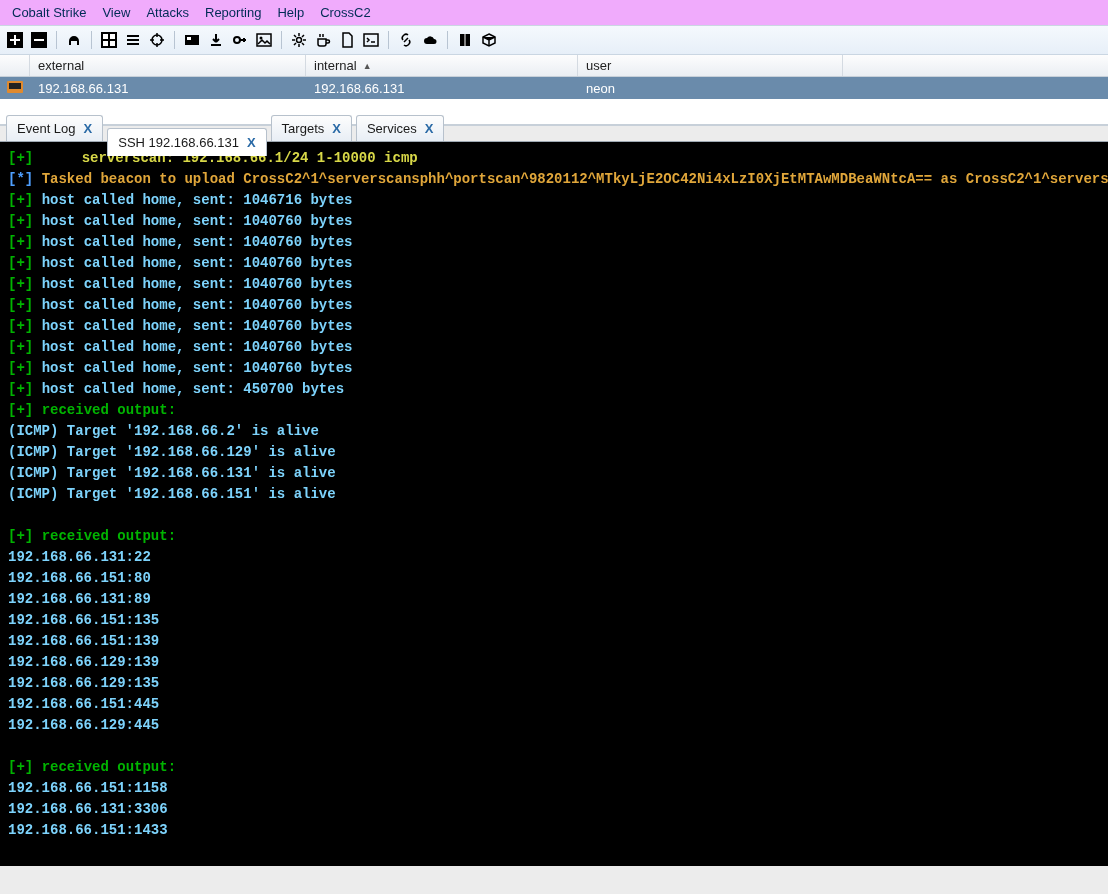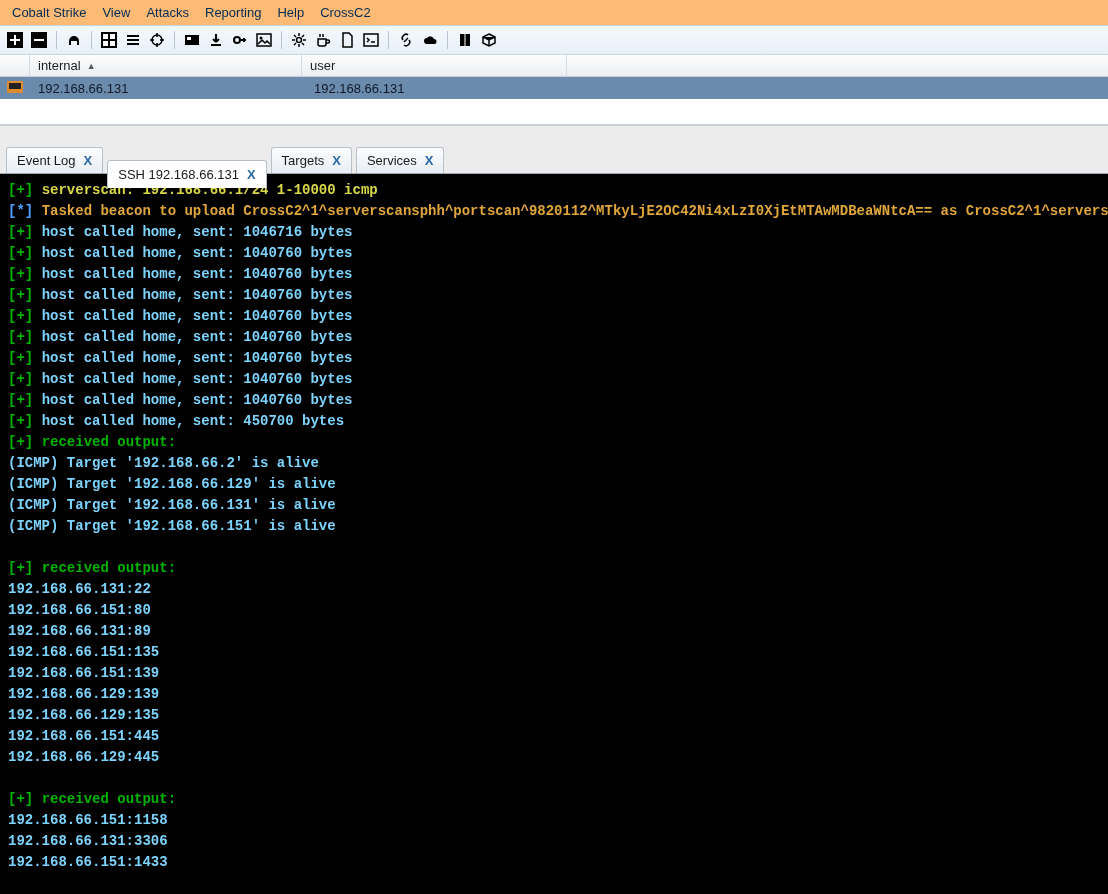--- a/index.html
+++ b/index.html
@@ -2,21 +2,21 @@
 <html><head>
 <meta charset="utf-8">
 <style>
   * { box-sizing: border-box; }
   html, body {
     margin: 0; padding: 0; width: 1108px; height: 894px;
     font-family: Arial, sans-serif; font-size: 13px;
     background: #ececec; overflow: hidden;
   }
   .menubar {
-    background: #fdba74; padding: 3px 6px; display: flex; gap: 4px;
+    background: #f0abfc; padding: 3px 6px; display: flex; gap: 4px;
     color: #002b55;
   }
   .menubar span { padding: 2px 6px; cursor: default; }
   .toolbar {
     background: linear-gradient(#f5f9fd,#e7eff8);
     border-top: 1px solid #cad6e2; border-bottom: 1px solid #cad6e2;
     padding: 5px 6px; display: flex; align-items: center; gap: 6px;
   }
   .tbtn {
     width: 18px; height: 18px; display: inline-flex;
@@ -33,53 +33,53 @@
   }
   .gridhead .col {
     border-right: 1px solid #d4dae1; padding: 0 8px; height: 100%;
     display: flex; align-items: center; color: #222;
   }
   .col-icon { width: 30px; flex: none; }
   .col-ext { width: 276px; flex: none; }
   .col-int { width: 272px; flex: none; }
   .col-user { width: 265px; flex: none; }
   .col-comp { flex: 1; border-right: none !important; }
-  .gridrow { display: flex; height: 22px; align-items: center; color: #0f172a;
+  .gridrow { display: flex; height: 22px; align-items: center; color: #ffffff;
     background: #6a8bab; }
   .gridrow .cell { padding: 0 8px; }
   .gridrow .c1 { width: 30px; flex:none; display:flex; align-items:center; justify-content:center; }
   .gridrow .c2 { width: 276px; flex:none; }
   .gridrow .c3 { width: 272px; flex:none; }
   .gridrow .c4 { width: 265px; flex:none; }
   .gridrow .c5 { flex: 1; }
   .blank { height: 26px; background:#fff; border-bottom:1px solid #c7d0d9; }
   .tabs {
     display: flex; background: #ececec; padding-left: 6px;
-    border-bottom: 1px solid #9fa9b3; align-items: flex-end; height: 48px;
+    border-bottom: 1px solid #9fa9b3; align-items: flex-end; height: 16px;
   }
   .tab {
     background: linear-gradient(#fdfdfd,#e8eef5);
     border: 1px solid #b7c1cc; border-bottom: none;
     border-top-left-radius: 3px; border-top-right-radius: 3px;
     padding: 4px 10px 4px 10px; margin-right: 4px;
     display: flex; align-items: center; gap: 8px;
     color: #1a1a1a; height: 26px;
   }
   .tab.active {
     background: #fff; position: relative; top: 15px; height: 28px;
   }
   .tab .x { color: #2a6aa6; font-weight: bold; cursor: pointer; }
   .console {
     background: #000; color: #fff; font-family: "Courier New", monospace;
     font-size: 14px; line-height: 21px; font-weight: bold;
     padding: 6px 8px; white-space: pre; overflow: hidden;
     height: calc(894px - 170px);
   }
   .g { color: #00b400; }
-  .y { color: #d8d848; }
+  .y { color: #d8d848; margin-left: 40px; }
   .o { color: #e0a63a; }
   .bl { color: #4fa0ff; }
   .w { color: #7dd3fc; }
   .sortarrow { margin-left: 6px; font-size: 9px; color:#555; }
 </style>
 </head>
 <body>
 
 <div class="menubar">
   <span>Cobalt Strike</span>
@@ -200,37 +200,41 @@
       <svg viewBox="0 0 16 16">
         <path d="M8 2l6 3v6l-6 3-6-3V5z" fill="none" stroke="#000" stroke-width="1.5"></path>
         <path d="M2 5l6 3 6-3M8 8v6" stroke="#000" stroke-width="1.5"></path>
       </svg>
     </span>
 </div>
 
 <div class="datagrid">
   <div class="gridhead">
     <div class="col col-icon"></div>
+    <div class="col col-ext">
+        <span>external</span>
+      </div>
     <div class="col col-int">
         <span>internal</span>
         <span class="sortarrow">▲</span>
       </div>
     <div class="col col-user">
         <span>user</span>
       </div>
   </div>
   <div class="gridrow">
     <div class="cell c1">
         <span><svg width="16" height="12" viewBox="0 0 16 12">
             <rect width="16" height="12" rx="1" fill="#e08a2e"></rect>
             <rect x="2" y="2" width="12" height="6" fill="#222"></rect>
           </svg></span>
       </div>
     <div class="cell c2">192.168.66.131</div>
     <div class="cell c3">192.168.66.131</div>
+    <div class="cell c5">neon</div>
   </div>
   <div class="blank"></div>
 </div>
 
 <div class="tabs">
   <div class="tab">
     <span>Event Log</span>
     <span class="x">X</span>
   </div>
   <div class="tab active">

